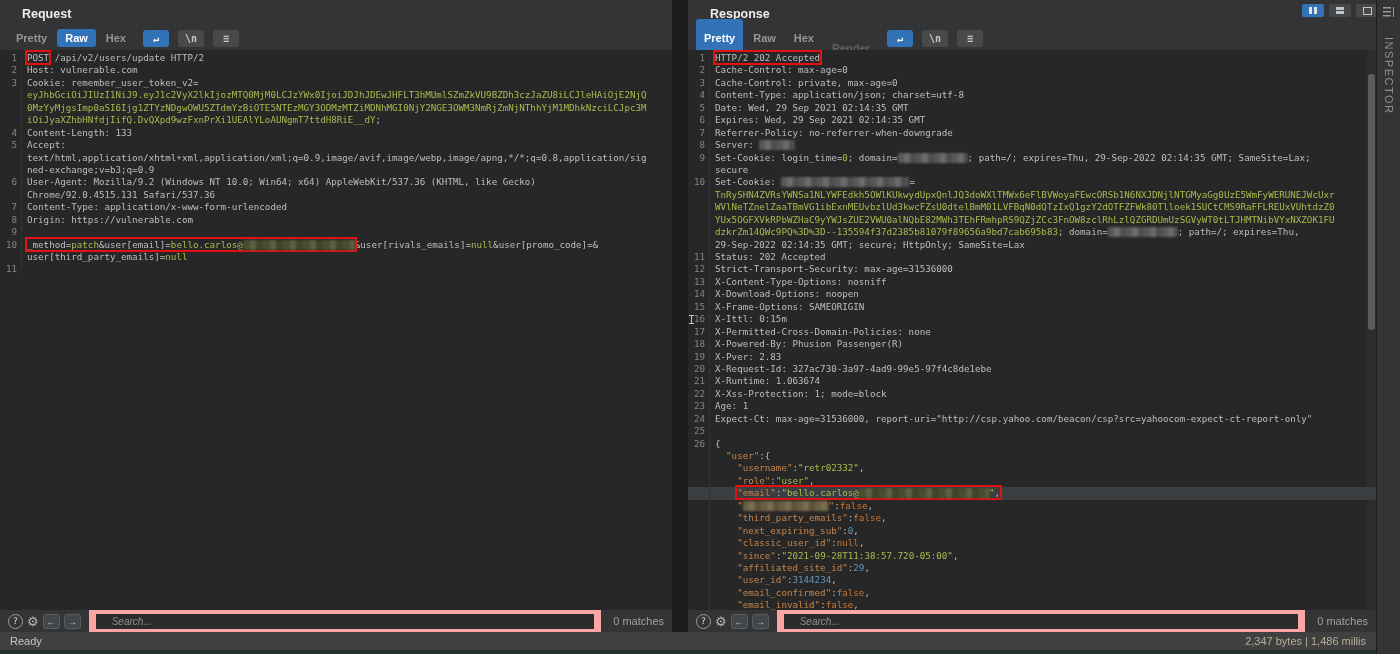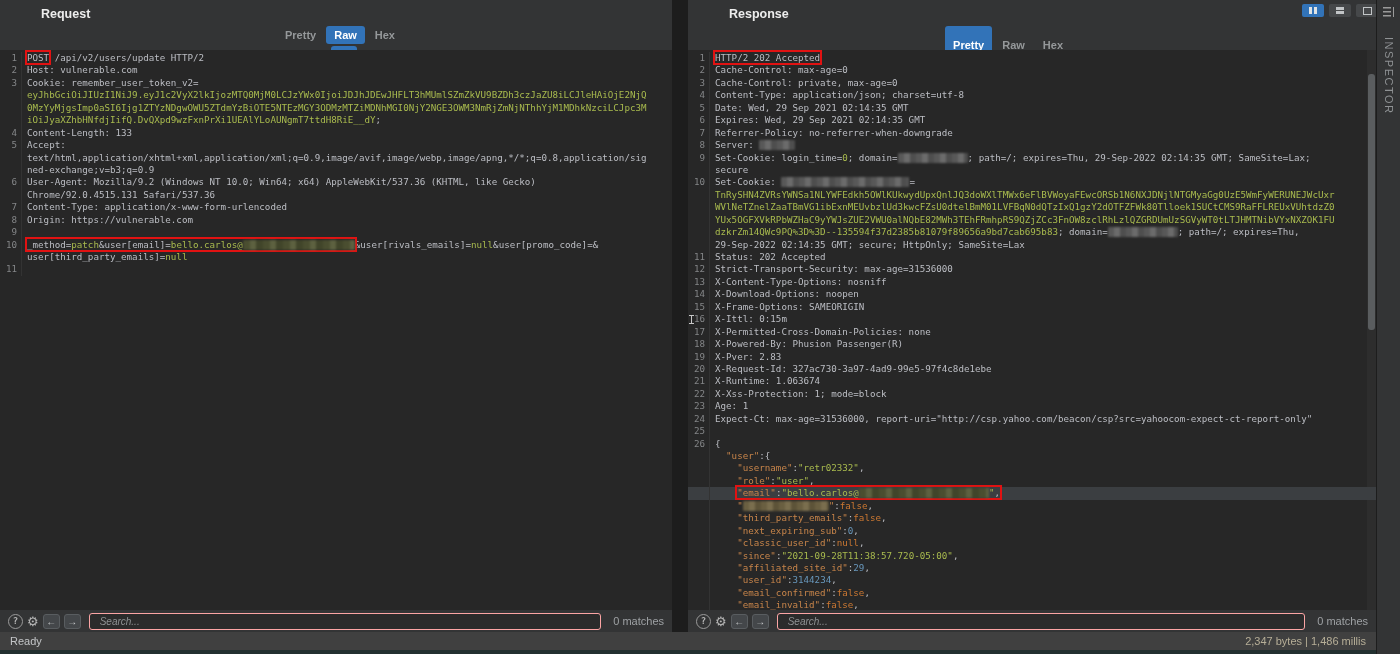--- a/index.html
+++ b/index.html
@@ -3,22 +3,22 @@
 <meta charset="utf-8">
 <style>
   html,body{margin:0;padding:0;background:#161616;}
   .app{position:relative;width:1400px;height:654px;background:#272727;overflow:hidden;
        font-family:"Liberation Sans",sans-serif;}
   .panes{position:absolute;left:0;top:0;width:1376px;height:632px;display:flex;}
   .panel{background:#333435;display:flex;flex-direction:column;}
   .panel.req{width:672px;}
   .panel.resp{width:688px;}
   .divider{width:16px;background:#1d1d1d;}
-  .ptitle{height:26px;line-height:28px;padding-left:22px;font-size:12.5px;font-weight:bold;color:#ededed;margin-left:19px;}
-  .tabbar{height:24px;display:flex;align-items:center;padding-left:8px;gap:2px;flex-direction:column;}
+  .ptitle{height:26px;line-height:28px;padding-left:22px;font-size:12.5px;font-weight:bold;color:#ededed;}
+  .tabbar{height:24px;display:flex;align-items:center;padding-left:8px;gap:2px;}
   .tab{border:none;background:transparent;color:#95989a;font:600 11px "Liberation Sans",sans-serif;
        padding:3px 8px;border-radius:3px;cursor:pointer;}
   .tab.active{background:#3273b8;color:#ffffff;}
   .tab.disabled{color:#5e6265;margin-top:20px;}
   .ibtn{margin-left:7px;width:26px;height:17px;border-radius:3px;background:#47494b;border:none;
         color:#c6c8ca;font:bold 10px "DejaVu Sans Mono",monospace;display:flex;align-items:center;
         justify-content:center;cursor:pointer;padding:0;}
   .ibtn.active{background:#3273b8;color:#fff;}
   
   .editor{flex:1;background:#272727;padding-top:2px;font-family:"DejaVu Sans Mono",monospace;
@@ -43,22 +43,22 @@
                linear-gradient(#c8c8c8,#c8c8c8) center/1px 100% no-repeat;}
   .vtrack{position:absolute;right:0;top:0;width:9px;height:100%;background:#2d2d2d;}
   .vthumb{position:absolute;right:1px;top:24px;width:7px;height:256px;background:#5a5d5f;border-radius:3px;}
   
   .searchbar{height:22px;display:flex;align-items:center;padding:0 8px;gap:4px;background:#333435;}
   .help{width:13px;height:13px;border:1.2px solid #9a9a9a;border-radius:50%;color:#b5b5b5;
         font:bold 9px "DejaVu Sans Mono",monospace;display:flex;align-items:center;justify-content:center;flex:none;}
   .gear{color:#b5b5b5;font-size:13px;line-height:13px;flex:none;}
   .navbtn{width:17px;height:15px;background:#44474a;border:1px solid #595d60;border-radius:3px;color:#c7c9cb;
           font-size:10px;line-height:13px;display:flex;align-items:center;justify-content:center;padding:0;cursor:pointer;flex:none;}
-  .sinput{flex:1;height:13px;background:#2b2b2b;border:1px solid #fca5a5;border-radius:3px;color:#9a9a9a;
-          font:italic 10px "Liberation Sans",sans-serif;padding:1px 10px;margin:0 4px;outline:none;}
+  .sinput{flex:1;height:13px;background:#2b2b2b;border:7px solid #fca5a5;border-radius:3px;color:#9a9a9a;
+          font:italic 10px "Liberation Sans",sans-serif;padding:1px 16px;margin:0 4px;outline:none;}
   .sinput::placeholder{color:#8e9193;}
   .matches{color:#9ea1a4;font-size:11px;white-space:nowrap;padding-left:4px;}
   
   .statusbar{position:absolute;left:0;top:632px;width:1376px;height:18px;background:#404040;display:flex;
              align-items:center;justify-content:space-between;padding:0 10px;box-sizing:border-box;}
   .status-left{color:#c3c5c7;font-size:11px;}
   .status-right{color:#b6ae97;font-size:11px;}
   .bottomstrip{position:absolute;left:0;top:650px;width:1376px;height:4px;background:#223030;}
   
   .inspector{position:absolute;right:0;top:0;width:24px;height:654px;background:#333435;border-left:1px solid #1d1d1d;

